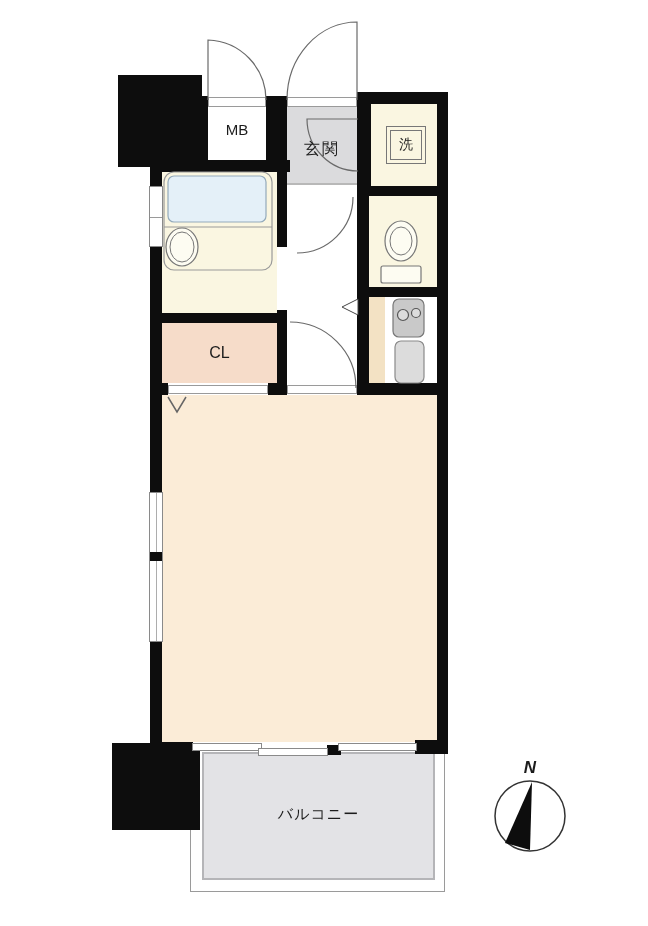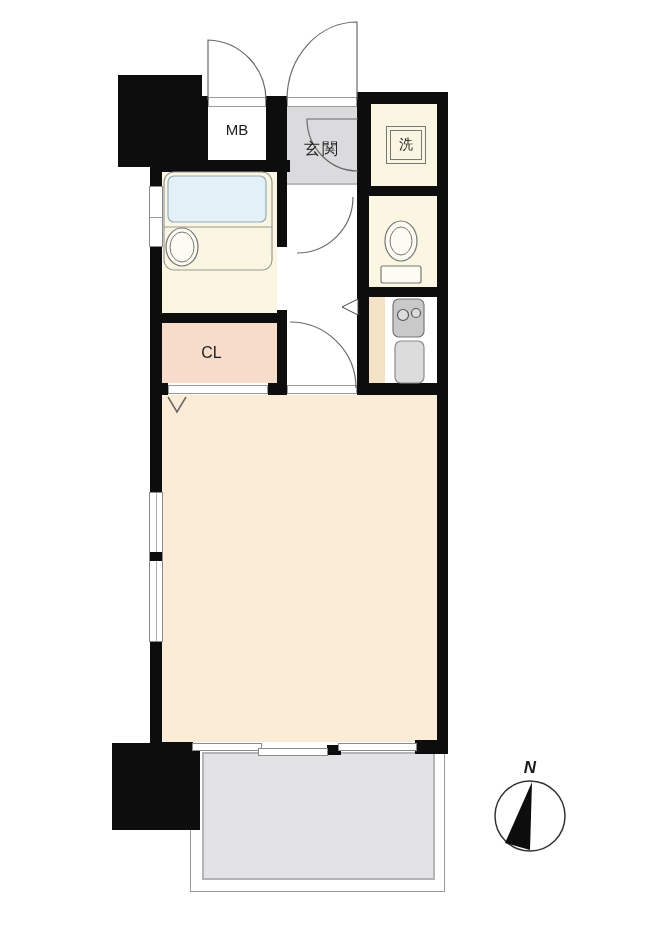--- a/index.html
+++ b/index.html
@@ -140,16 +140,17 @@
       <circle class="compass-ring" cx="530" cy="816" r="35"></circle>
       <polygon class="needle" points="532,782 505,843 530,850"></polygon>
     </g>
   </svg>
 
   <div class="lbl" style="left:200px;top:121px;width:74px;font-size:15px;">MB</div>
   <div class="lbl" style="left:287px;top:140px;width:70px;font-size:16px;letter-spacing:2px;">玄関</div>
   <div class="washer" style="left:386px;top:126px;width:40px;height:38px;">
     <div class="inner">洗</div>
   </div>
-  <div class="lbl" style="left:154px;top:344px;width:115px;font-size:16px;">CL</div>
+  <div class="lbl" style="left:162px;top:344px;width:115px;font-size:16px;">CL</div>
+  <div class="lbl" style="left:202px;top:805px;width:233px;font-size:15px;letter-spacing:1px;">バルコニー</div>
   <div class="lbl" style="left:512px;top:758px;width:36px;font-size:17px;font-weight:bold;font-style:italic;">N</div>
 
 </div>
 
 </body></html>

